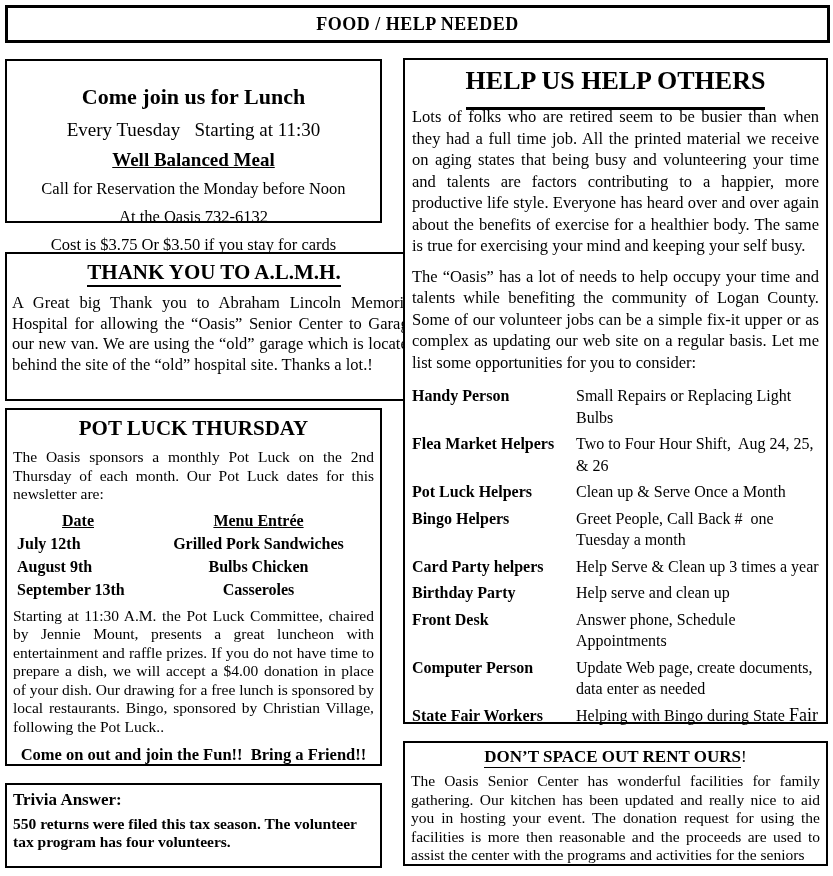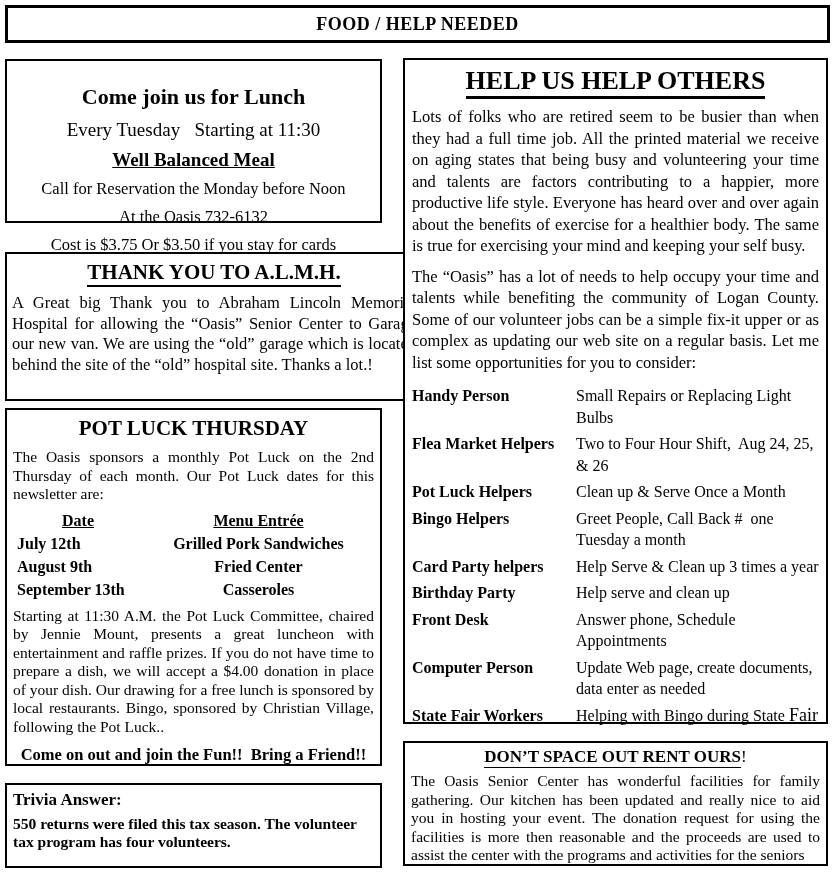--- a/index.html
+++ b/index.html
@@ -51,21 +51,21 @@
   .potluck-closing { font-size:16.5px; font-weight:bold; text-align:center; margin-top:9px; white-space:pre-wrap; }
 
   
   .trivia-box { left:5px; top:783px; width:377px; height:85px; padding:5px 6px; }
   .trivia-title { font-size:17px; font-weight:bold; text-align:left; margin-bottom:5px; }
   .trivia-body { font-size:15.5px; font-weight:bold; line-height:18px; }
 
   
   .help-box { left:403px; top:58px; width:425px; height:666px; padding:4px 7px; }
   .help-title { font-size:26px; font-weight:bold; text-align:center; margin:2px 0 10px 0; }
-  .help-title .u { border-bottom:3px solid #000; padding-bottom:1px; }
+  .help-title .u { border-bottom:3px solid #000; padding-bottom:12px; }
   .help-para { font-size:16.5px; line-height:21.5px; margin-bottom:9px; }
   .vol-list { display:grid; grid-template-columns:164px 1fr; row-gap:5px; margin-top:12px; }
   .vol-role { font-size:16px; font-weight:bold; line-height:21.5px; }
   .vol-desc { font-size:16px; line-height:21.5px; white-space:pre-wrap; }
   .vol-desc.nowrap { white-space:nowrap; }
   .small-suffix { font-size:18px; margin-left:4px; }
 
   
   .rent-box { left:403px; top:741px; width:425px; height:125px; padding:4px 6px; }
   .rent-title { font-size:17px; font-weight:bold; text-align:center; margin-bottom:5px; }
@@ -100,21 +100,21 @@
     <h2 class="potluck-title">POT LUCK THURSDAY</h2>
     <p class="potluck-body justify">The Oasis sponsors a monthly Pot Luck on the 2nd Thursday of each month.  Our Pot Luck dates for this newsletter are:</p>
     <div class="pl-table">
       <div class="pl-th"><span class="u-thin">Date</span></div>
       <div class="pl-th"><span class="u-thin">Menu Entrée</span></div>
 
       <div class="pl-date">July 12th</div>
       <div class="pl-menu">Grilled Pork Sandwiches</div>
 
       <div class="pl-date">August 9th</div>
-      <div class="pl-menu">Fried Center</div>
+      <div class="pl-menu">Bulbs Chicken</div>
 
       <div class="pl-date">September 13th</div>
       <div class="pl-menu">Casseroles</div>
     </div>
     <p class="potluck-body justify">Starting at 11:30 A.M. the Pot Luck Committee, chaired by Jennie Mount, presents a great luncheon with entertainment and raffle prizes.  If you do not have time to prepare a dish, we will accept a $4.00 donation in place of your dish. Our   drawing for a free lunch is sponsored by local restaurants.  Bingo, sponsored by Christian Village, following the Pot Luck..</p>
     <p class="potluck-closing">Come on out and join the Fun!!  Bring a Friend!!</p>
   </section>
 
   <section class="box trivia-box">
     <h3 class="trivia-title">Trivia Answer:</h3>

